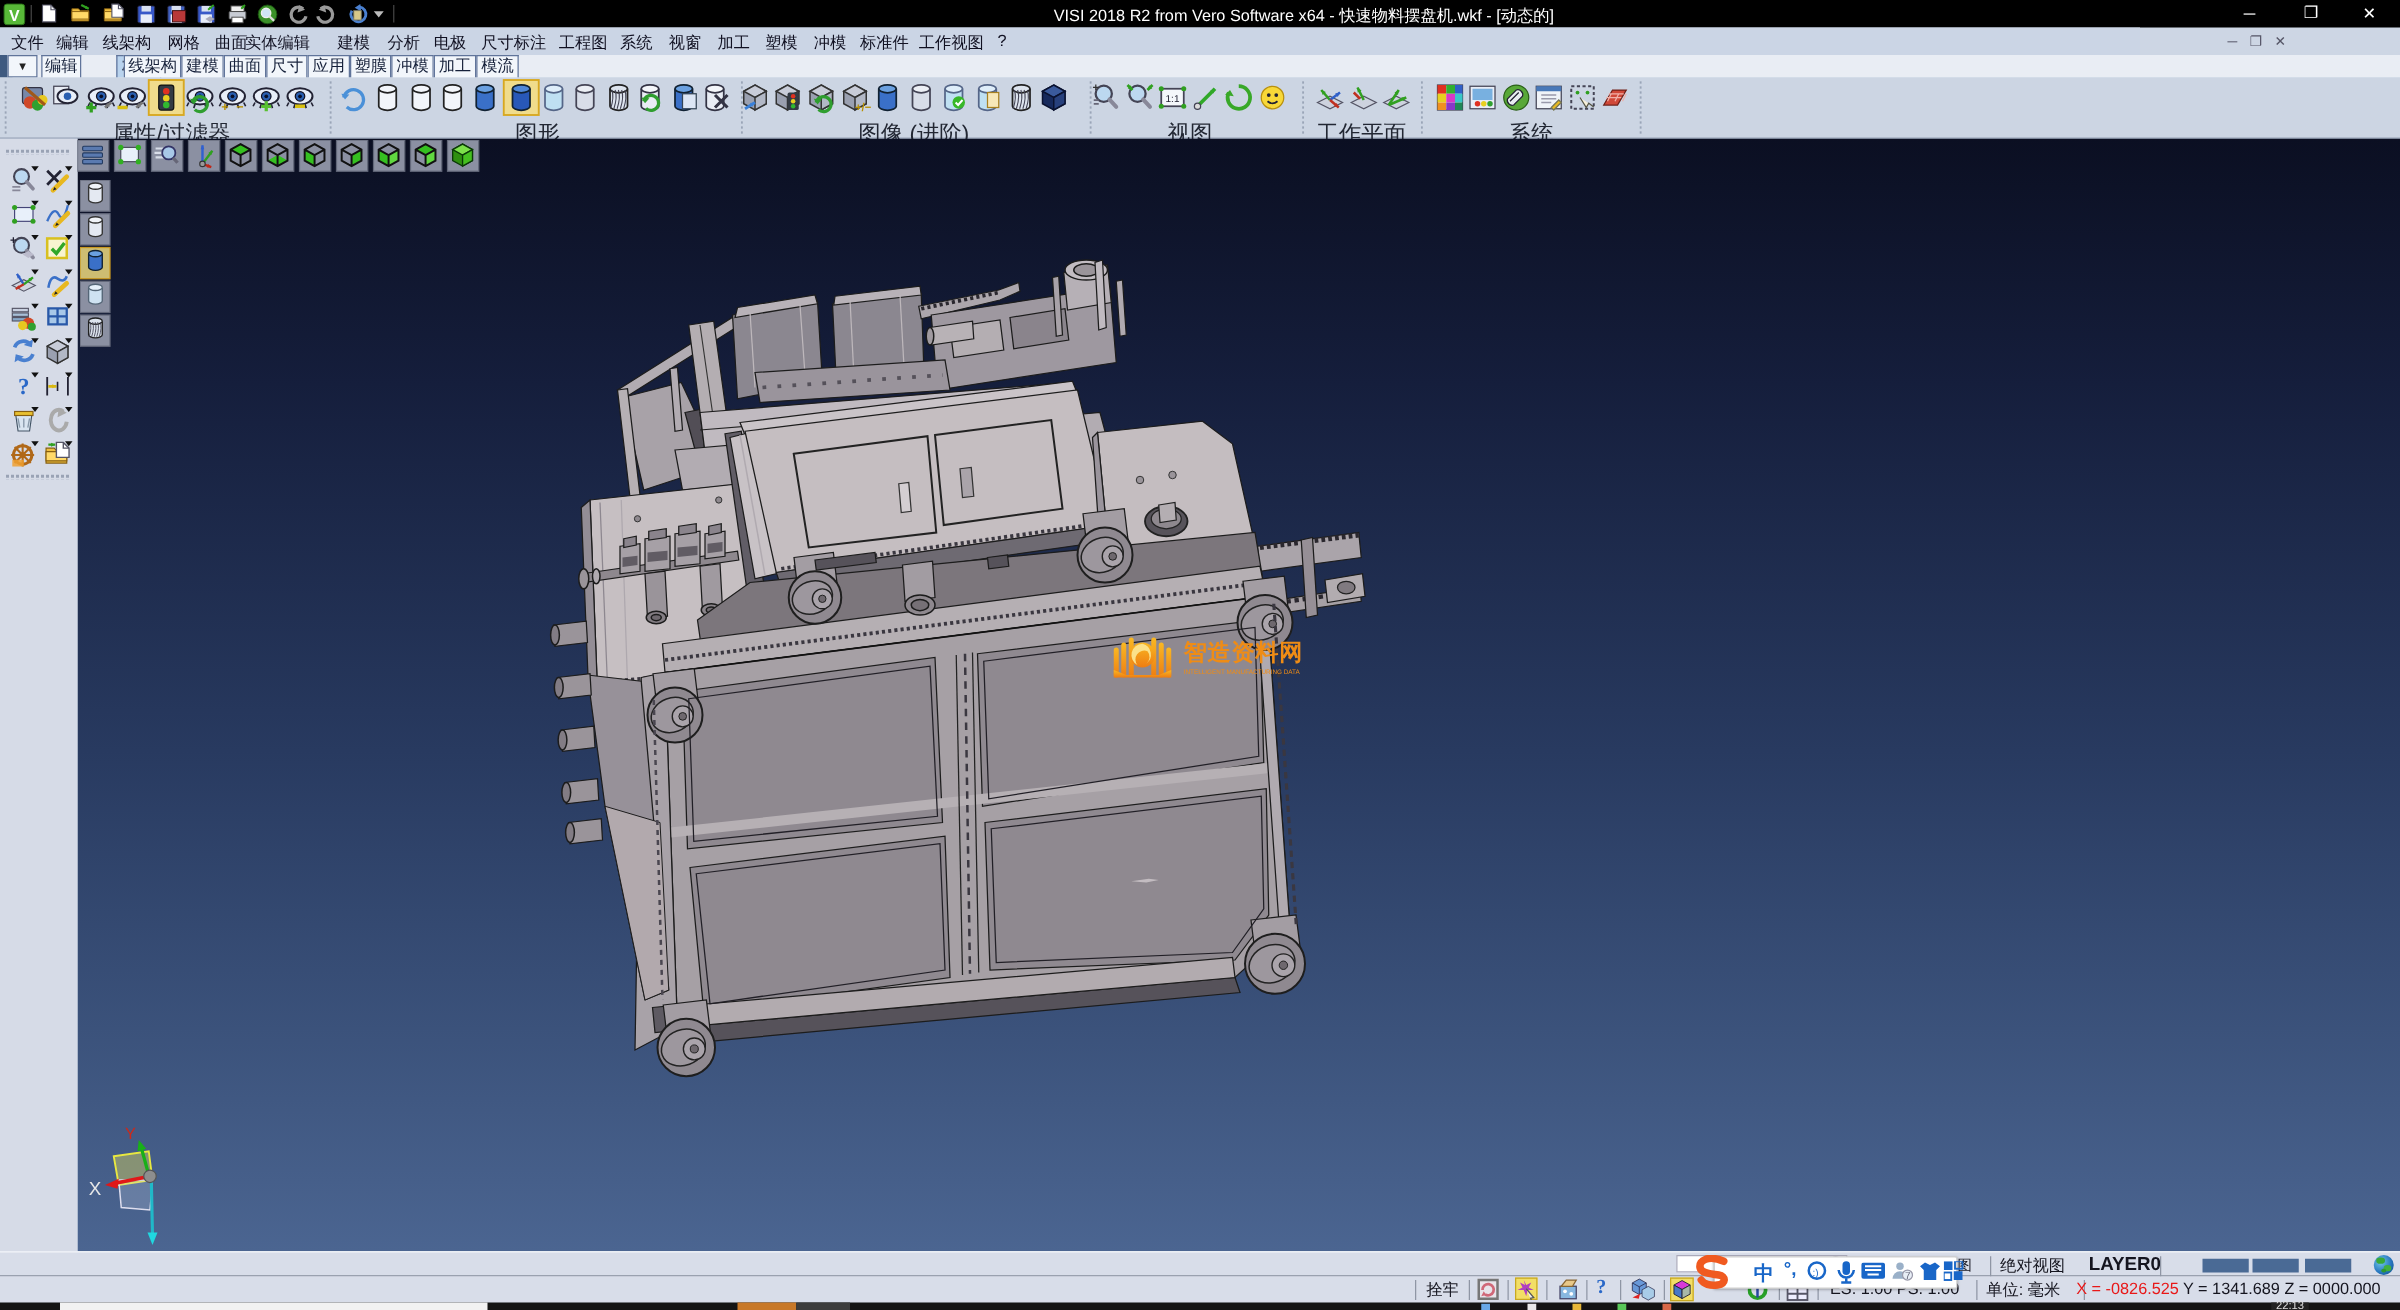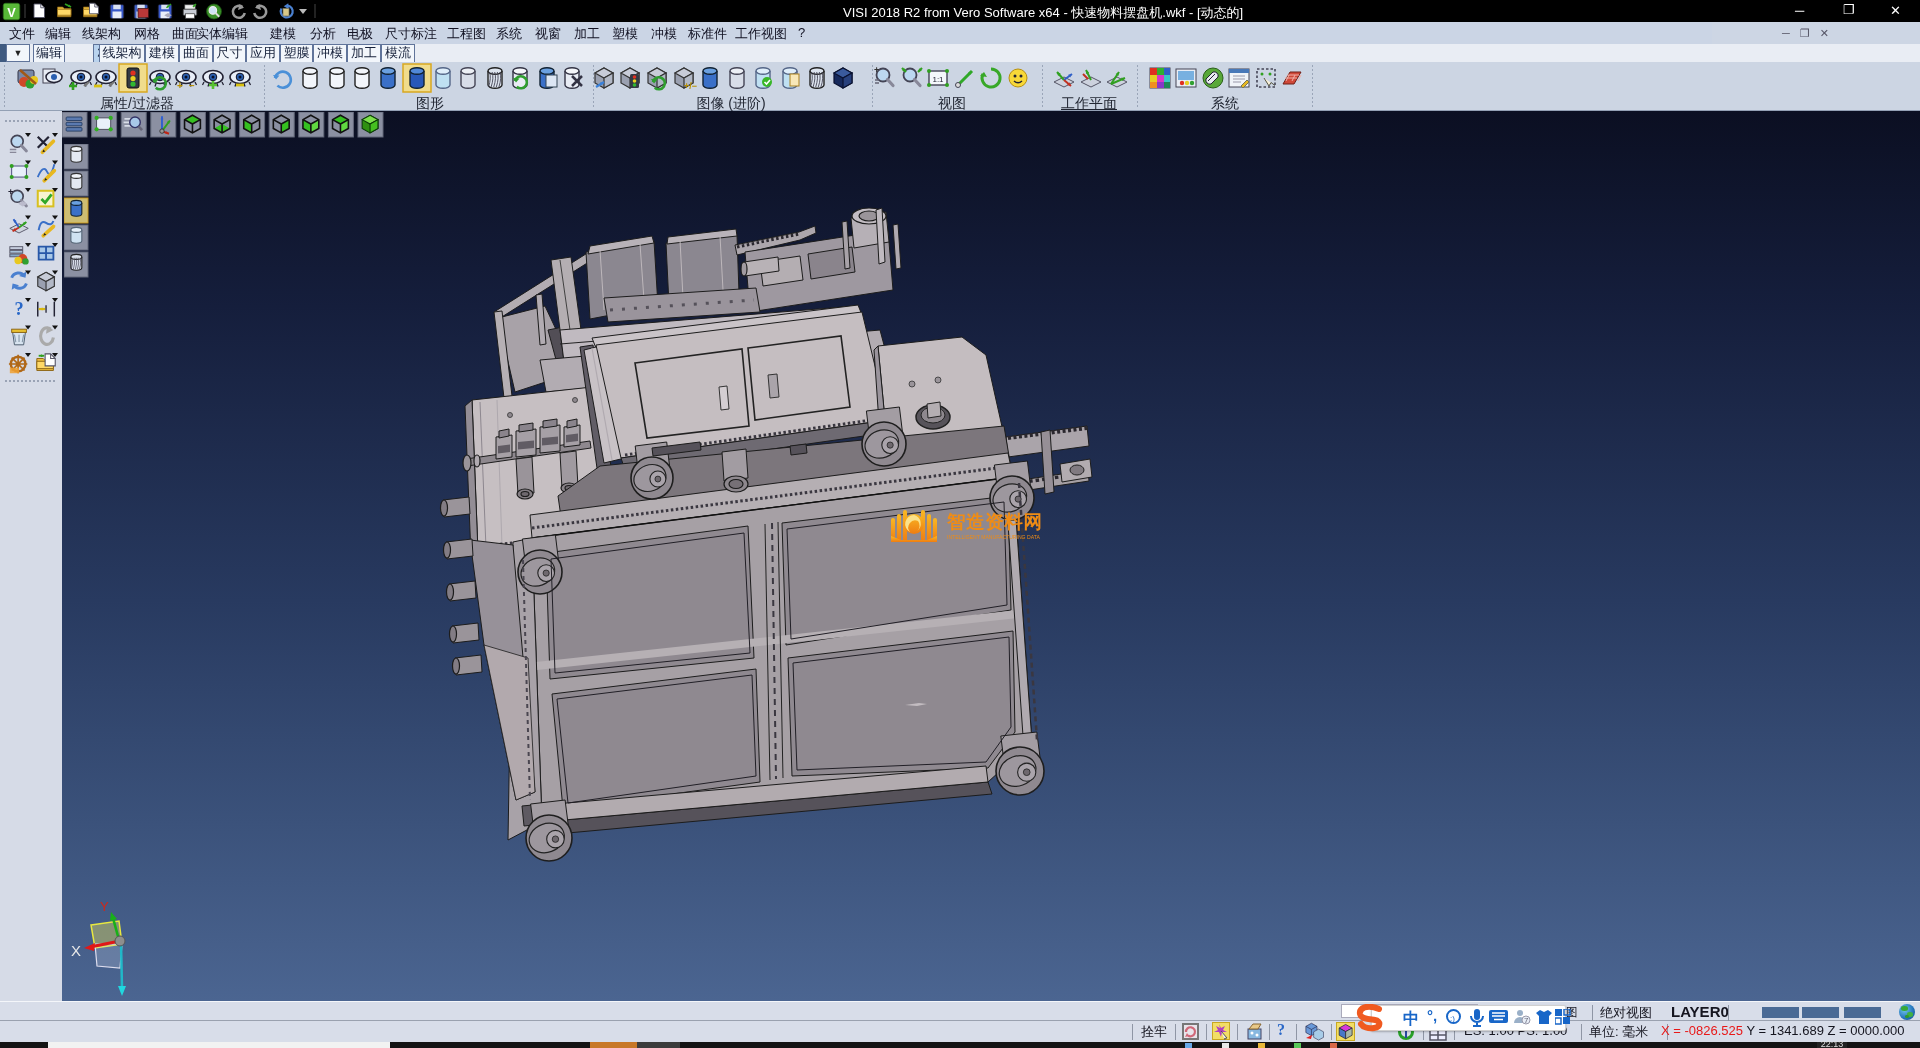--- a/index.html
+++ b/index.html
@@ -8,21 +8,21 @@
 #titlebar { position:absolute; left:0; top:0; width:1920px; height:22px; background:#000; }
 #title-text { position:absolute; left:843px; top:4px; color:#fff; font-size:13px; white-space:nowrap; }
 .wbtn { position:absolute; top:0px; color:#fff; font-size:13px; }
 #menubar { position:absolute; left:0; top:22px; width:1712px; height:22px; background:#cbd5e5; }
 .menu-item { position:absolute; top:3px; font-size:13px; color:#111122; }
 #tabrow { position:absolute; left:0; top:44px; width:1920px; height:18px; background:#e9edf4; }
 .tab { position:absolute; top:0; height:18px; border:1px solid #60749a; border-bottom:none; background:#f2f6fb; font-size:13px; color:#15203a; text-align:center; line-height:16px; }
 .tab.sel { background:#b9d3ee; font-weight:bold; }
 #tabdrop { position:absolute; left:6px; top:0px; width:24px; height:18px; border:1px solid #60749a; background:#f2f6fb; font-size:9px; text-align:center; line-height:17px; color:#222; }
 #ribbon { position:absolute; left:0; top:62px; width:1920px; height:49px; background:#ccd5e3; border-bottom:1px solid #93a0b4; }
-.grplabel { position:absolute; top:33px; font-size:14px; color:#222733; width:200px; text-align:center; }
+.grplabel { position:absolute; top:33px; font-size:18px; color:#222733; width:200px; text-align:center; }
 .vsep { position:absolute; top:2px; height:44px; width:3px; background-image:radial-gradient(circle,#9aa5b8 35%,transparent 36%); background-size:3px 4px; }
 #viewport { position:absolute; left:62px; top:111px; width:1858px; height:890px; background:linear-gradient(180deg,#0b0f22 0%,#151e3c 22%,#283a60 55%,#3b527b 80%,#4b6591 100%); }
 #leftpanel { position:absolute; left:0; top:111px; width:62px; height:890px; background:#d6dbe7; }
 .grip { position:absolute; left:4px; width:52px; height:5px; background-image:radial-gradient(circle,#9aa3b5 40%,transparent 45%); background-size:4px 4px; }
 #viewbtns { position:absolute; left:62px; top:112px; width:330px; height:26px; }
 #cylbtns { position:absolute; left:64px; top:144px; width:26px; height:140px; }
 #statusbar { position:absolute; left:0; top:1001px; width:1920px; height:41px; background:#d8dde9; border-top:1px solid #f4f6fa; }
 #statusline { position:absolute; left:0; top:18px; width:1920px; height:1px; background:#9aa1af; }
 .st { position:absolute; font-size:13px; color:#15151f; white-space:nowrap; }
 .stsep { position:absolute; width:1px; height:16px; background:#8f96a5; }

